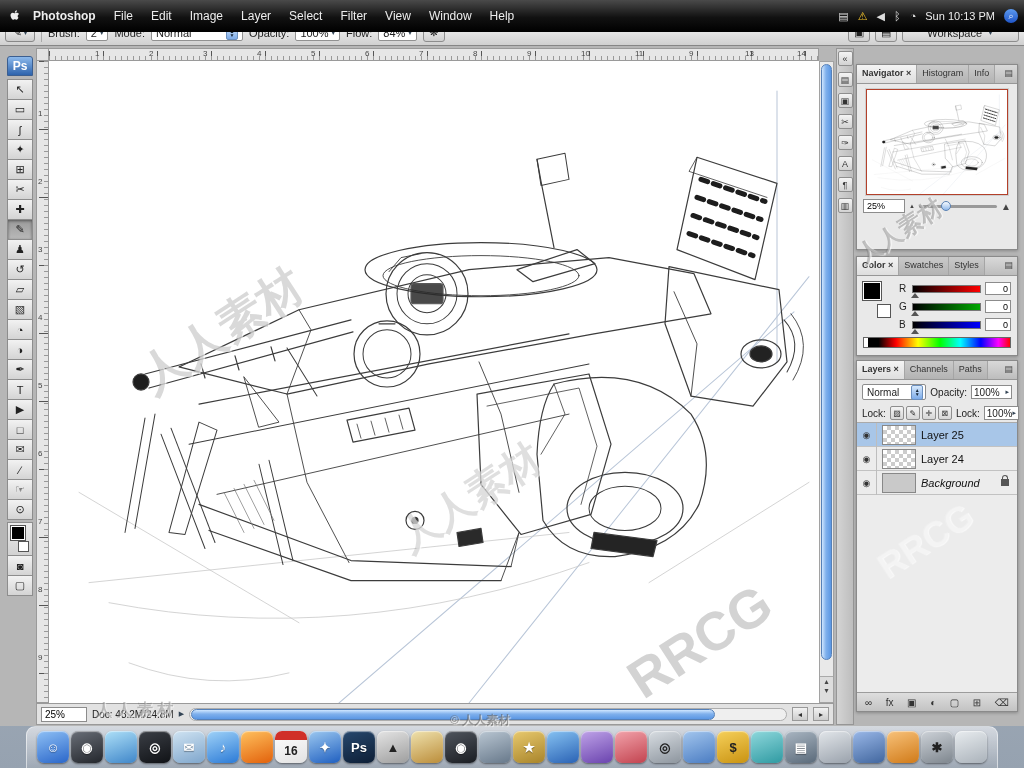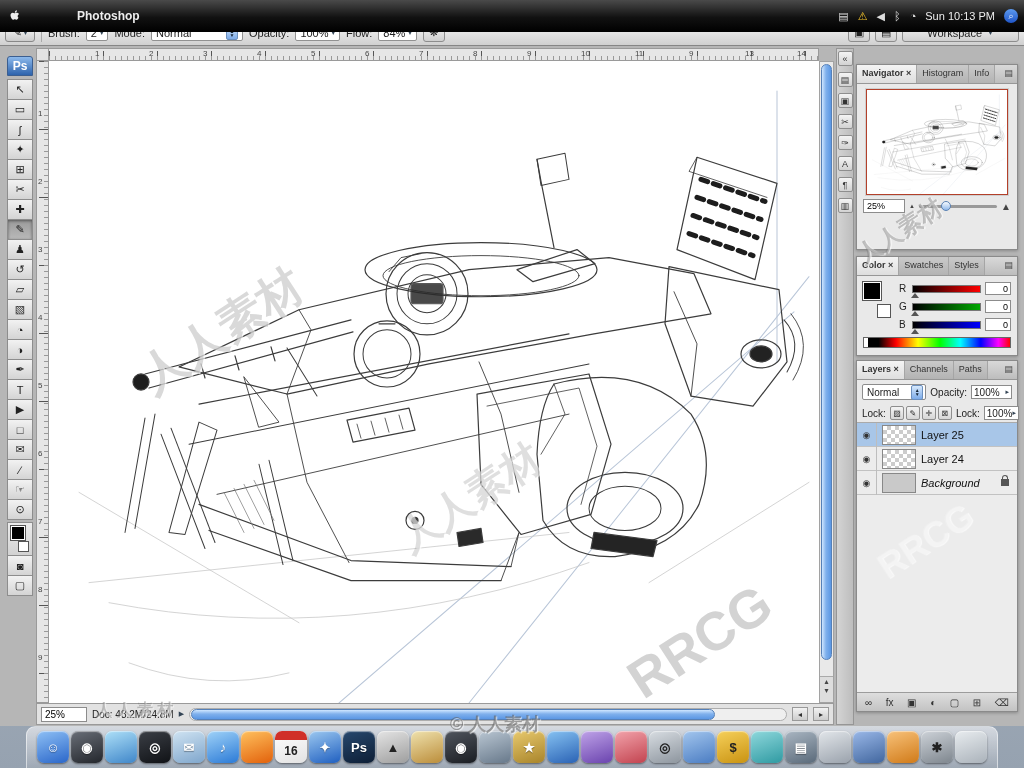--- a/index.html
+++ b/index.html
@@ -2,21 +2,21 @@
 <html><head>
 <meta charset="utf-8">
 <style>
   * { margin:0; padding:0; box-sizing:border-box; }
   html,body { width:1024px; height:768px; overflow:hidden; }
   body { font-family:"Liberation Sans", sans-serif; background:linear-gradient(#c4ccd4,#96a2b0); position:relative; }
 
   
   .menubar { position:absolute; top:0; left:0; right:0; height:20px; z-index:150;
     background:linear-gradient(#4a4a4a,#111 55%,#000); color:#ededed; display:flex; align-items:center;
-    font-size:12px; padding:16px 6px;gap:44px; }
+    font-size:12px; padding:16px 6px; }
   .apple { width:18px; display:flex; justify-content:center; }
   .menu-item { padding:0 9px; height:20px; line-height:20px; cursor:default; }
   .menu-item.appname { font-weight:bold; }
   .mb-right { margin-left:auto; display:flex; align-items:center; gap:9px; font-size:11px; }
   .mb-icon { font-size:11px; color:#ddd; }
   .spotlight { width:14px; height:14px; border-radius:50%; background:linear-gradient(#5d9af0,#1f55c8);
     color:#fff; font-size:9px; display:flex; align-items:center; justify-content:center; }
 
   
   .optionsbar { position:absolute; top:20px; left:0; right:0; height:26px; z-index:140;
@@ -275,20 +275,31 @@
   </defs>
 </svg>
 
 <div class="menubar">
   <span class="apple">
     <svg width="12" height="14" viewBox="0 0 16 16">
         <path fill="#ededed" d="M11.6,8.3c0-2,1.6-3,1.7-3.1C12.4,3.8,10.9,3.6,10.4,3.6C9.2,3.5,8,4.3,7.4,4.3C6.8,4.3,5.8,3.6,4.8,3.6C3.4,3.7,2,4.8,2,7.1c0,1.4,0.5,2.9,1.2,3.9c0.6,0.9,1.3,1.9,2.2,1.9c0.9,0,1.2-0.6,2.3-0.6c1.1,0,1.4,0.6,2.3,0.6c1,0,1.6-0.9,2.2-1.8c0.7-1,1-2,1-2.1C13.1,11,11.6,10.4,11.6,8.3z M9.9,2.5c0.5-0.6,0.8-1.4,0.7-2.2C9.9,0.4,9,0.8,8.5,1.4C8,2,7.7,2.8,7.8,3.5C8.6,3.6,9.4,3.1,9.9,2.5z"></path>
       </svg>
   </span>
   <span class="menu-item appname">Photoshop</span>
+  <span id="menu-items" style="display:flex;">
+      <span class="menu-item">File</span>
+      <span class="menu-item">Edit</span>
+      <span class="menu-item">Image</span>
+      <span class="menu-item">Layer</span>
+      <span class="menu-item">Select</span>
+      <span class="menu-item">Filter</span>
+      <span class="menu-item">View</span>
+      <span class="menu-item">Window</span>
+      <span class="menu-item">Help</span>
+    </span>
   <span class="mb-right">
     <span id="menu-status-icons" style="display:flex;gap:9px;">
         <span class="mb-icon">▤</span>
         <span class="mb-icon" style="color: rgb(246, 198, 45);">⚠</span>
         <span class="mb-icon">◀</span>
         <span class="mb-icon">ᛒ</span>
         <span class="mb-icon">◔</span>
       </span>
     <span>Sun 10:13 PM</span>
     <span class="spotlight">⌕</span>
@@ -627,14 +638,14 @@
     </div>
 </div>
 
 <div class="wm-layer" id="watermark-layer">
     <div class="wm" style="left: 130px; top: 300px; font-size: 46px; color: rgba(140, 140, 140, 0.33); transform: rotate(-33deg);">人人素材</div>
     <div class="wm" style="left: 390px; top: 470px; font-size: 40px; color: rgba(140, 140, 140, 0.28); transform: rotate(-33deg);">人人素材</div>
     <div class="wm" style="left: 620px; top: 610px; font-size: 54px; color: rgba(150, 150, 150, 0.42); transform: rotate(-33deg);">RRCG</div>
     <div class="wm" style="left: 852px; top: 215px; font-size: 24px; color: rgba(110, 110, 110, 0.4); transform: rotate(-33deg);">人人素材</div>
     <div class="wm" style="left: 872px; top: 520px; font-size: 36px; color: rgba(240, 240, 240, 0.55); transform: rotate(-33deg);">RRCG</div>
     <div class="wm" style="left: 96px; top: 700px; font-size: 16px; color: rgba(120, 120, 120, 0.45); transform: rotate(0deg);">人 人 素 材</div>
-    <div class="wm" style="left: 450px; top: 712px; font-size: 18px; color: rgba(90, 90, 90, 0.55); transform: rotate(0deg);">© 人人素材</div>
+    <div class="wm" style="left: 450px; top: 712px; font-size: 12px; color: rgba(90, 90, 90, 0.55); transform: rotate(0deg);">© 人人素材</div>
   </div>
 
 </body></html>

